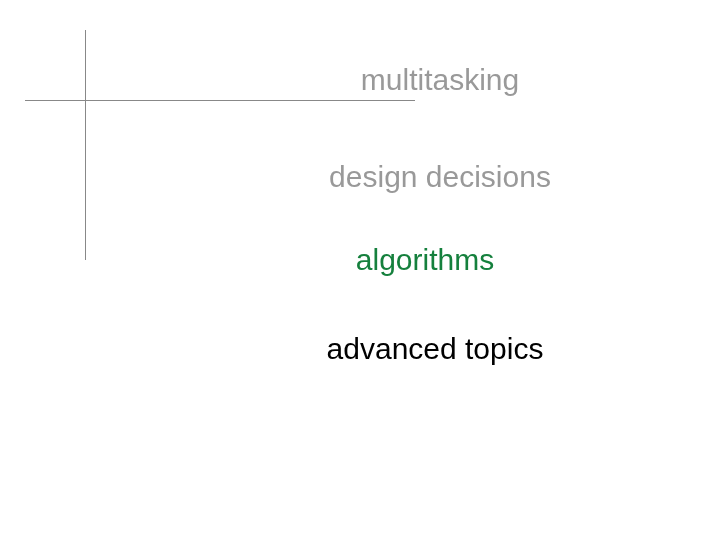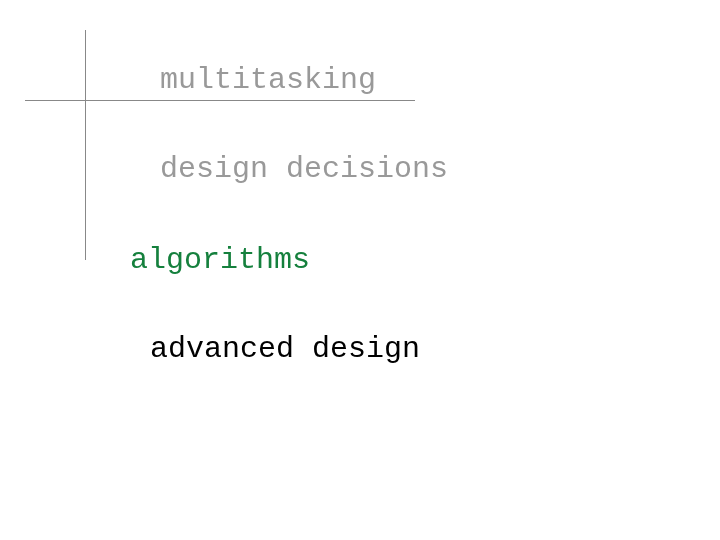--- a/index.html
+++ b/index.html
@@ -33,34 +33,33 @@
       height: 230px;
       background: #888;
       position: absolute;
       top: 0;
       left: 60px;
     }
     .content {
       position: absolute;
       left: 0;
       width: 720px;
-      text-align: left;
-      font-family: Liberation Mono, monospace;
+      text-align: center;
     }
     .line1 {
       top: 63px;
       font-size: 30px;
       color: #999999;
     }
     .line1 .inner {
       display: inline-block;
       padding-left: 160px;
     }
     .line2 {
-      top: 152px;
+      top: 160px;
       font-size: 30px;
       color: #999999;
     }
     .line2 .inner {
       display: inline-block;
       padding-left: 160px;
     }
     .line3 {
       top: 243px;
       font-size: 30px;
@@ -91,14 +90,14 @@
 <div class="content line1">
   <span class="inner">multitasking</span>
 </div>
 <div class="content line2">
   <span class="inner">design decisions</span>
 </div>
 <div class="content line3">
   <span class="inner">algorithms</span>
 </div>
 <div class="content line4">
-  <span class="inner">advanced design</span>
+  <span class="inner">advanced topics</span>
 </div>
 
 </body></html>

